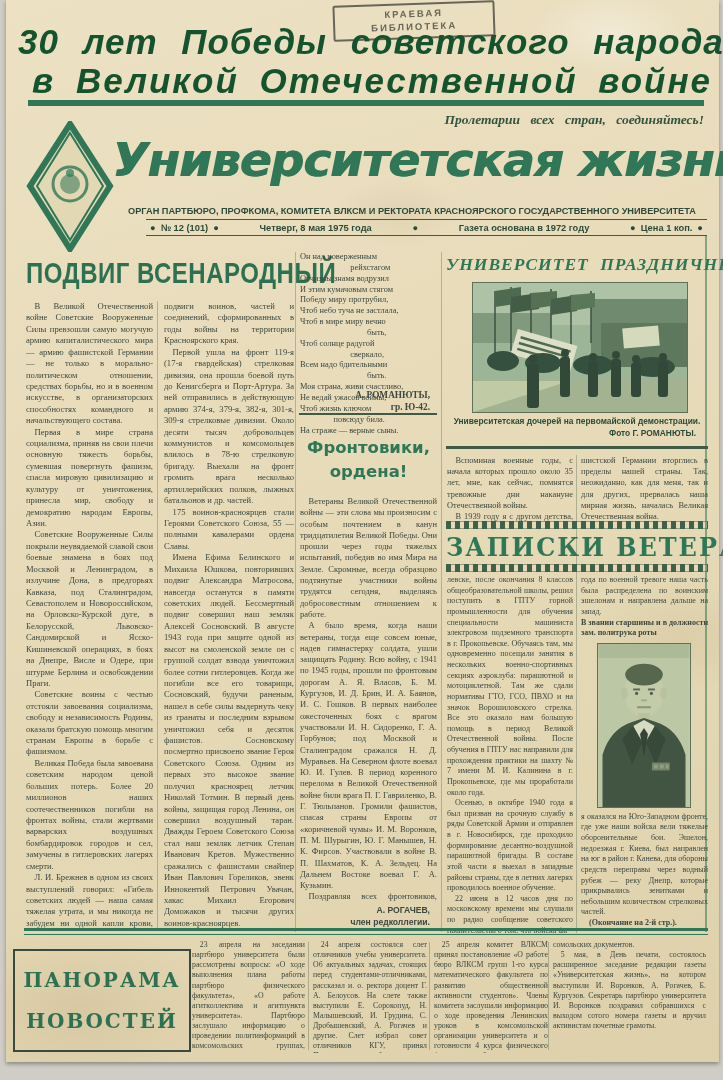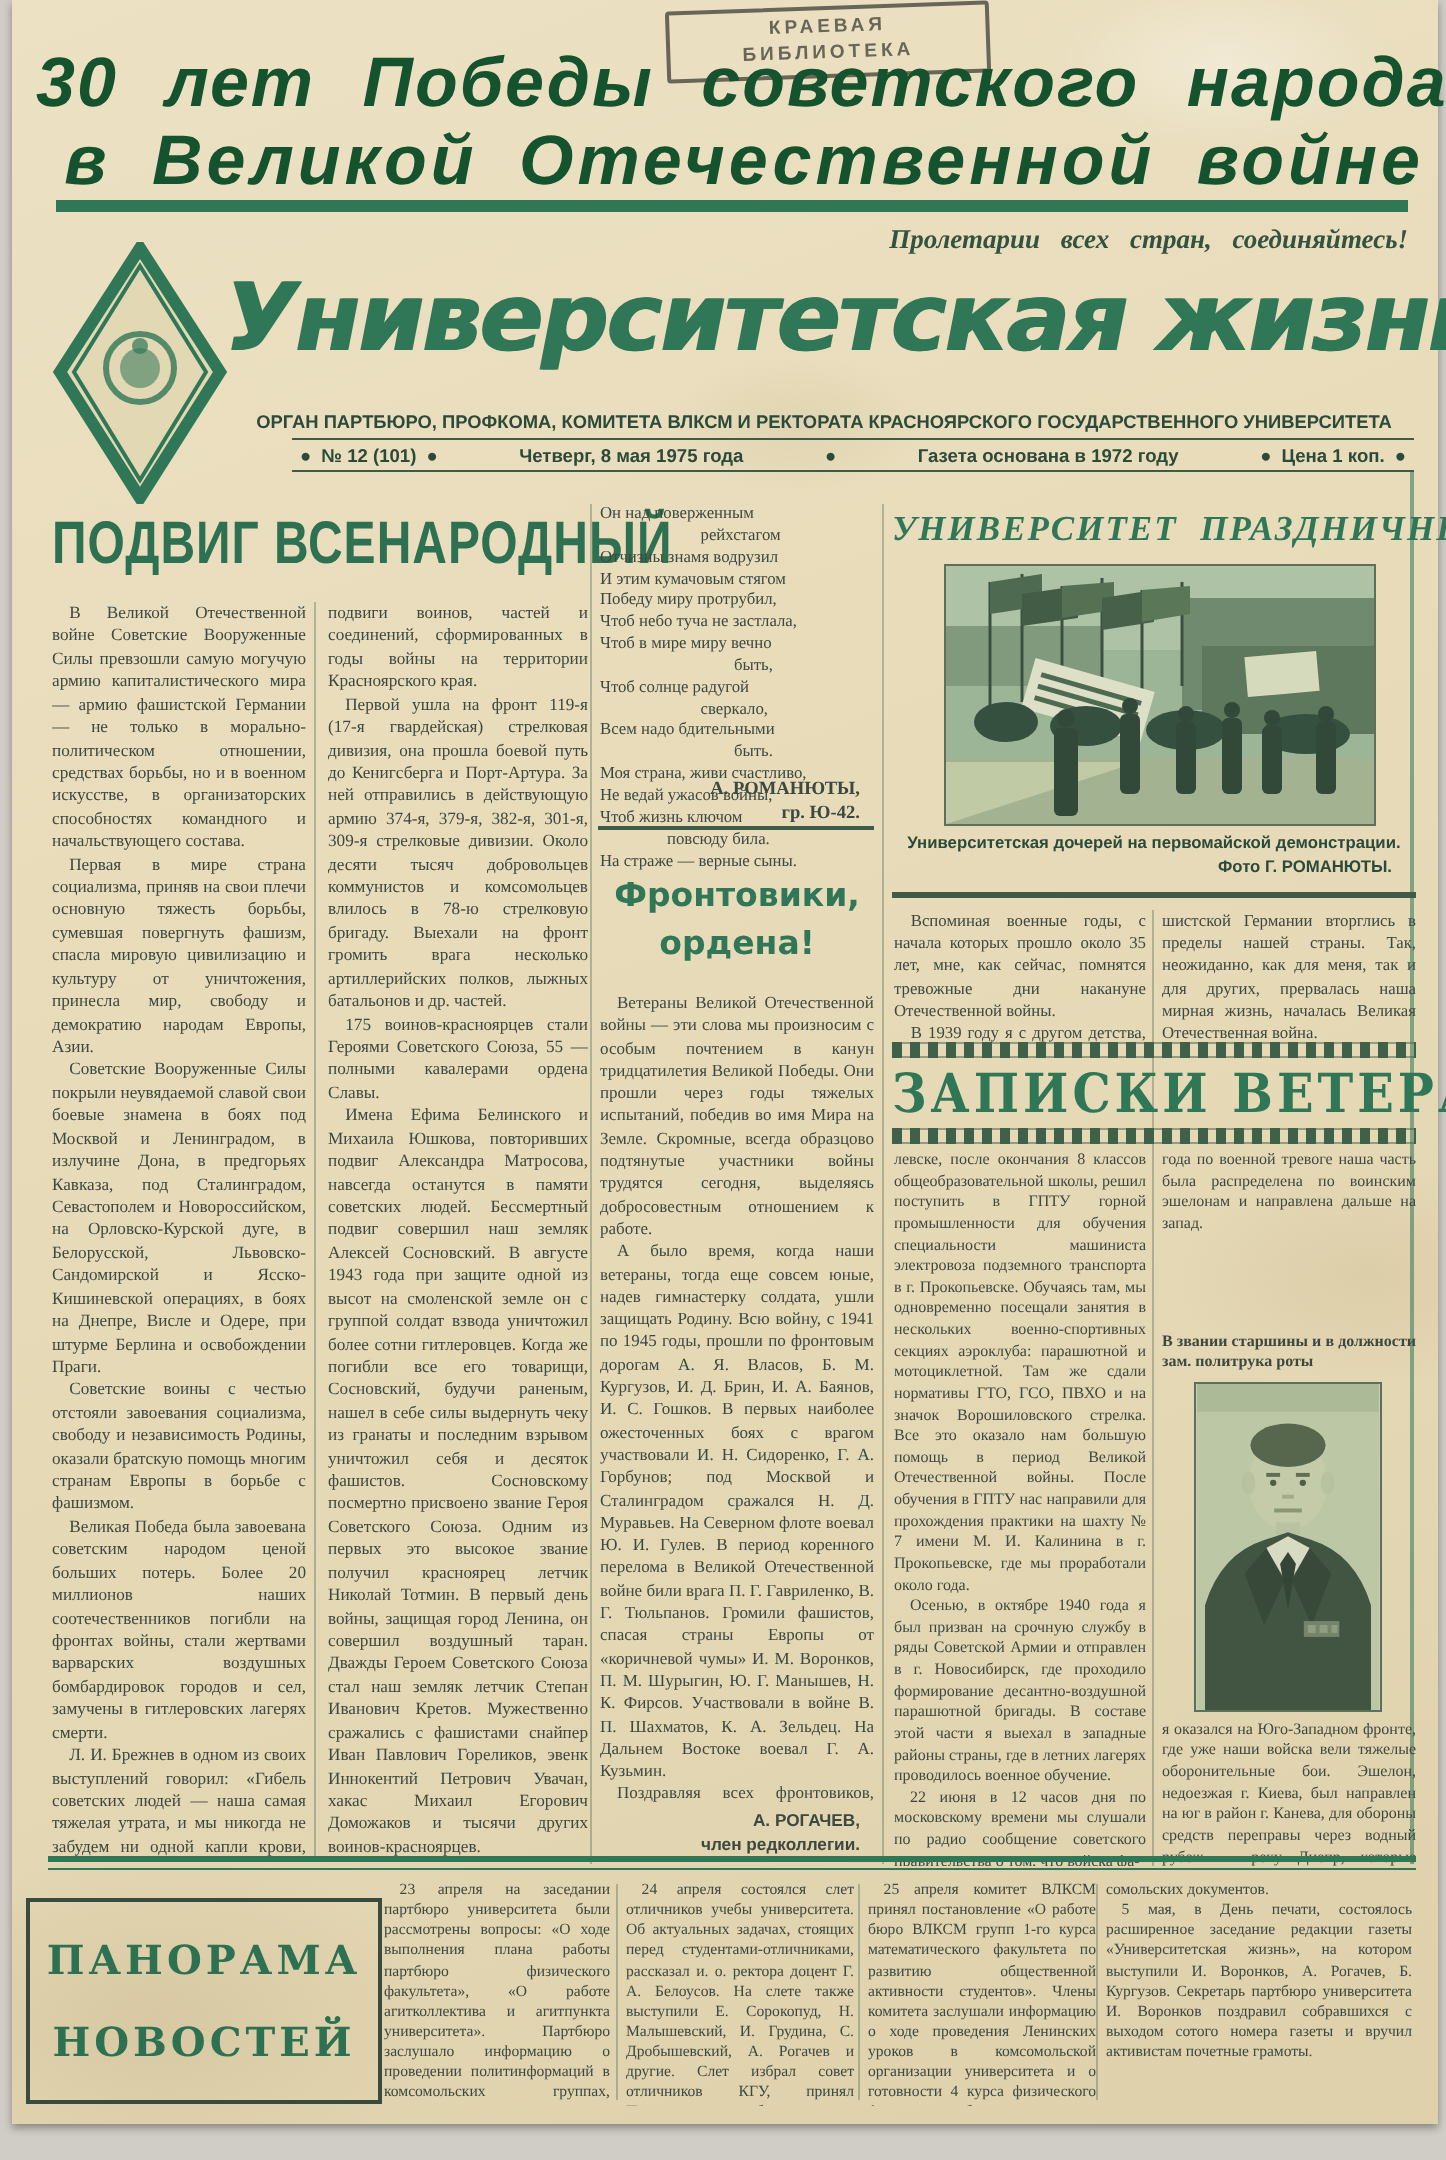--- a/index.html
+++ b/index.html
@@ -71,21 +71,21 @@
   .intro1{left:447px;top:455px;width:126px;height:66px;font-size:8.4px;}
   .intro2{left:581px;top:455px;width:127px;height:66px;font-size:8.4px;}
   .band{left:446px;width:262px;height:6px;
     background:repeating-linear-gradient(90deg,#3f6049 0 5px,transparent 5px 9px);
     border-top:1px solid rgba(63,96,73,.5);border-bottom:1px solid rgba(63,96,73,.5);}
   .zap-title{left:446px;top:530px;width:262px;text-align:center;font-family:"DejaVu Serif",serif;
     font-weight:bold;font-size:24px;color:#2f7757;letter-spacing:2px;white-space:nowrap;transform:scaleY(1.12);transform-origin:center top;}
   .zcol1{left:447px;top:575px;width:126px;height:358px;font-size:8px;}
   .zcol2{left:581px;top:575px;width:127px;height:358px;overflow:hidden;}
   .zcol2 .txt{position:static;font-size:8px;}
-  .zcol2 .b{font-weight:bold;margin-top:48px;}
+  .zcol2 .b{font-weight:bold;}
   .portrait{display:block;margin:4px 0 4px 16px;width:92px;height:163px;border:1px solid #5e7059;background:#c6cfad;}
   .zcont{font-weight:bold;font-size:8px;color:#3d4840;padding-left:8px;}
 
   
   .bot-rule{left:24px;top:928px;width:684px;height:7px;border-top:3px solid #2f7757;border-bottom:1px solid #2f7757;box-sizing:border-box;}
   .pan-box{left:13px;top:949px;width:174px;height:99px;border:2px solid #3a4a3e;
     display:flex;flex-direction:column;justify-content:space-evenly;}
   .pan-line{text-align:center;font-family:"DejaVu Serif",serif;font-weight:bold;font-size:20px;
     color:#2e7152;letter-spacing:2px;}
   .bcol{top:940px;height:113px;font-size:7.8px;line-height:1.3;}

